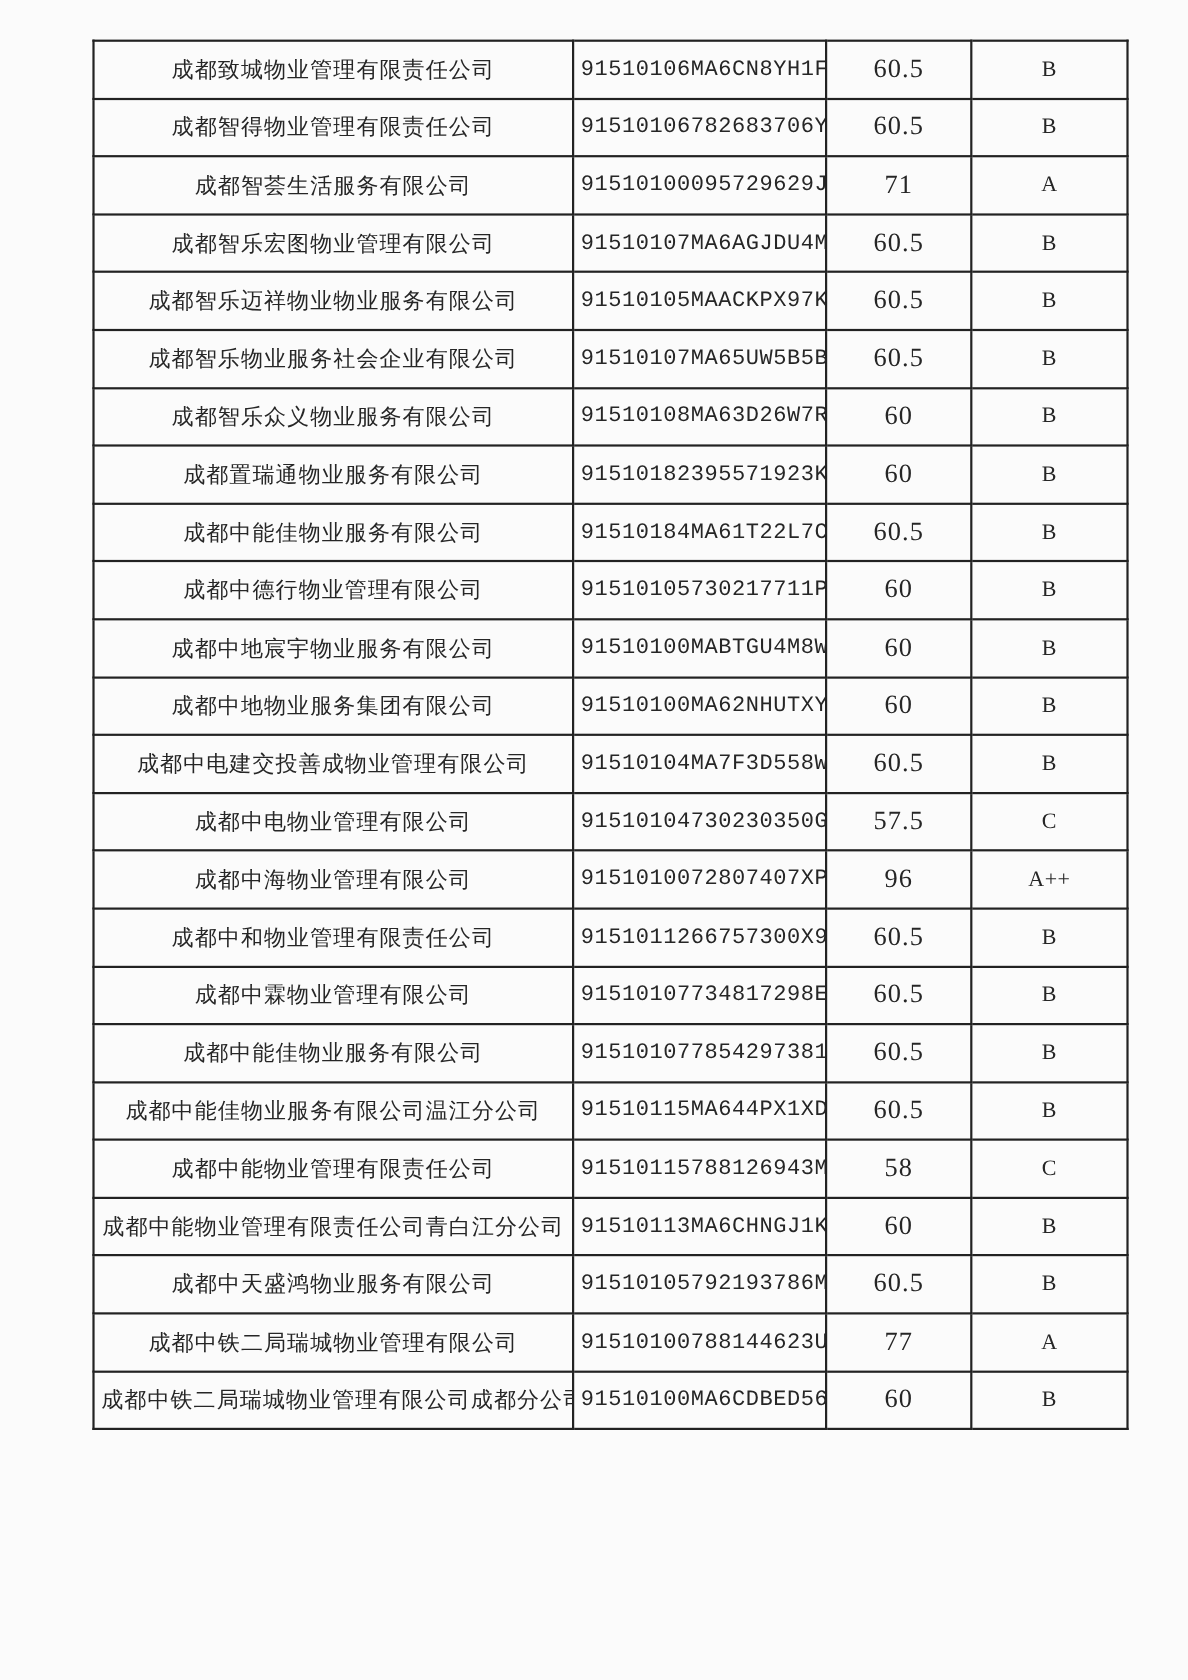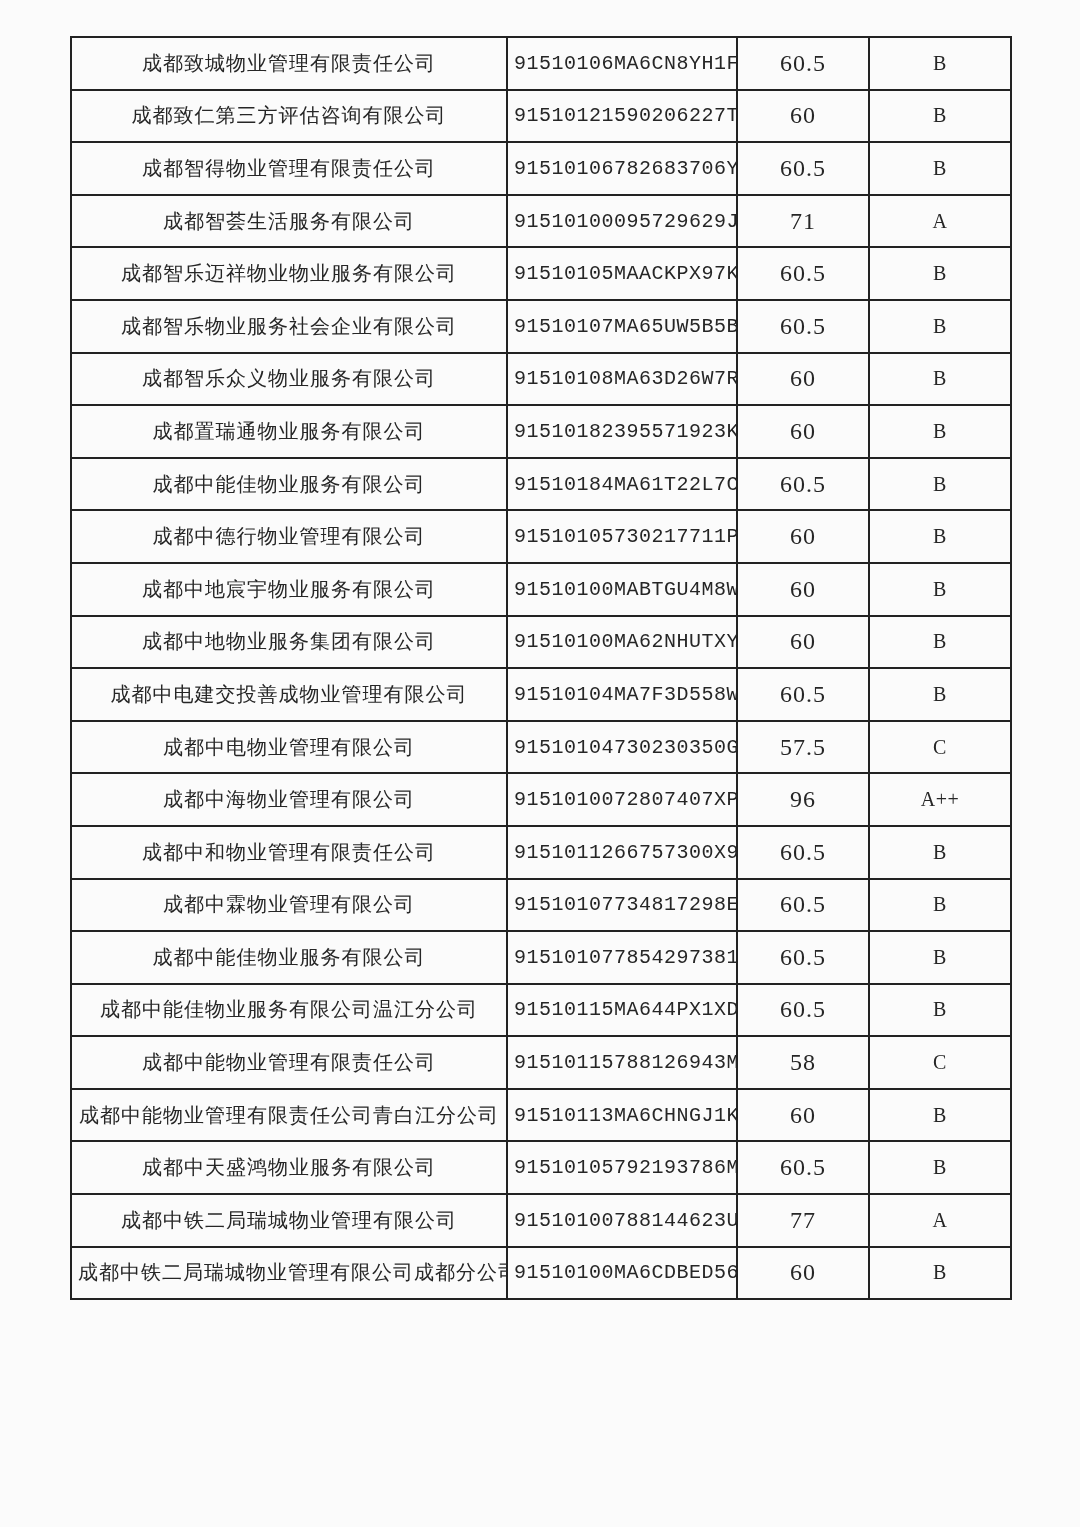--- a/index.html
+++ b/index.html
@@ -11,21 +11,21 @@
     position: relative;
     width: 1080px;
     height: 1527px;
     background: #fbfbfb;
     font-family: "Liberation Serif", "DejaVu Serif", serif;
     color: #262626;
     overflow: hidden;
   }
   table.rating-table {
     position: absolute;
-    left: 70px;
+    left: 84px;
     top: 36px;
     width: 940px;
     border-collapse: collapse;
     table-layout: fixed;
     padding-left: 40px;
   }
   table.rating-table td {
     border: 2px solid #222222;
     height: 50.6px; 
     text-align: center;
@@ -64,41 +64,41 @@
       <col style="width:142px">
     </colgroup>
     <tbody id="table-body">
   <tr>
     <td class="col-name">成都致城物业管理有限责任公司</td>
     <td class="col-code">91510106MA6CN8YH1F</td>
     <td class="col-score">60.5</td>
     <td class="col-rating">B</td>
   </tr>
 
-  <tr>
-    <td class="col-name">成都致仁第三方评估咨询有限公司</td>
-    <td class="col-code">91510121590206227T</td>
-    <td class="col-score">60</td>
-    <td class="col-rating">B</td>
-  </tr>
 
   <tr>
     <td class="col-name">成都智得物业管理有限责任公司</td>
     <td class="col-code">91510106782683706Y</td>
     <td class="col-score">60.5</td>
     <td class="col-rating">B</td>
   </tr>
 
   <tr>
     <td class="col-name">成都智荟生活服务有限公司</td>
     <td class="col-code">91510100095729629J</td>
     <td class="col-score">71</td>
     <td class="col-rating">A</td>
   </tr>
 
+  <tr>
+    <td class="col-name">成都智乐宏图物业管理有限公司</td>
+    <td class="col-code">91510107MA6AGJDU4M</td>
+    <td class="col-score">60.5</td>
+    <td class="col-rating">B</td>
+  </tr>
 
   <tr>
     <td class="col-name">成都智乐迈祥物业物业服务有限公司</td>
     <td class="col-code">91510105MAACKPX97K</td>
     <td class="col-score">60.5</td>
     <td class="col-rating">B</td>
   </tr>
 
   <tr>
     <td class="col-name">成都智乐物业服务社会企业有限公司</td>

